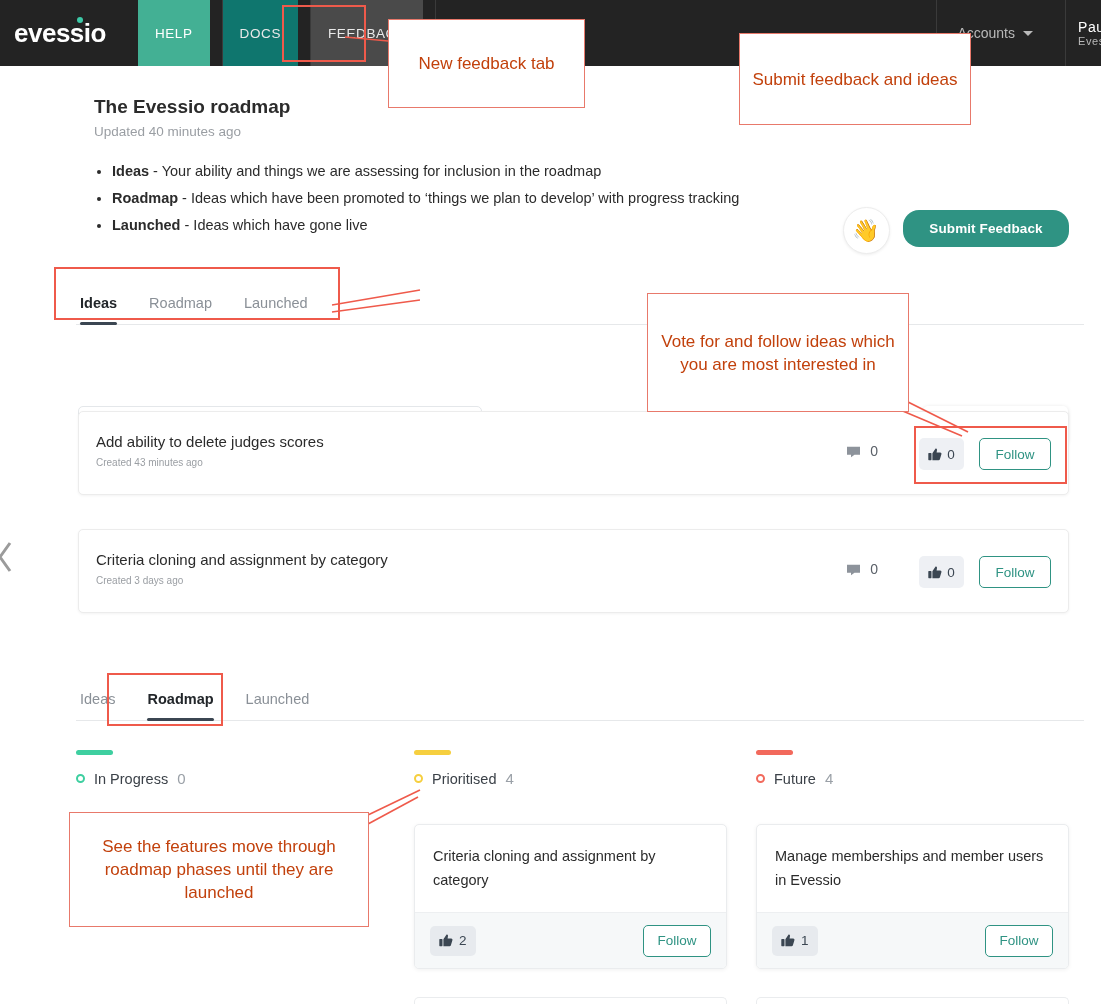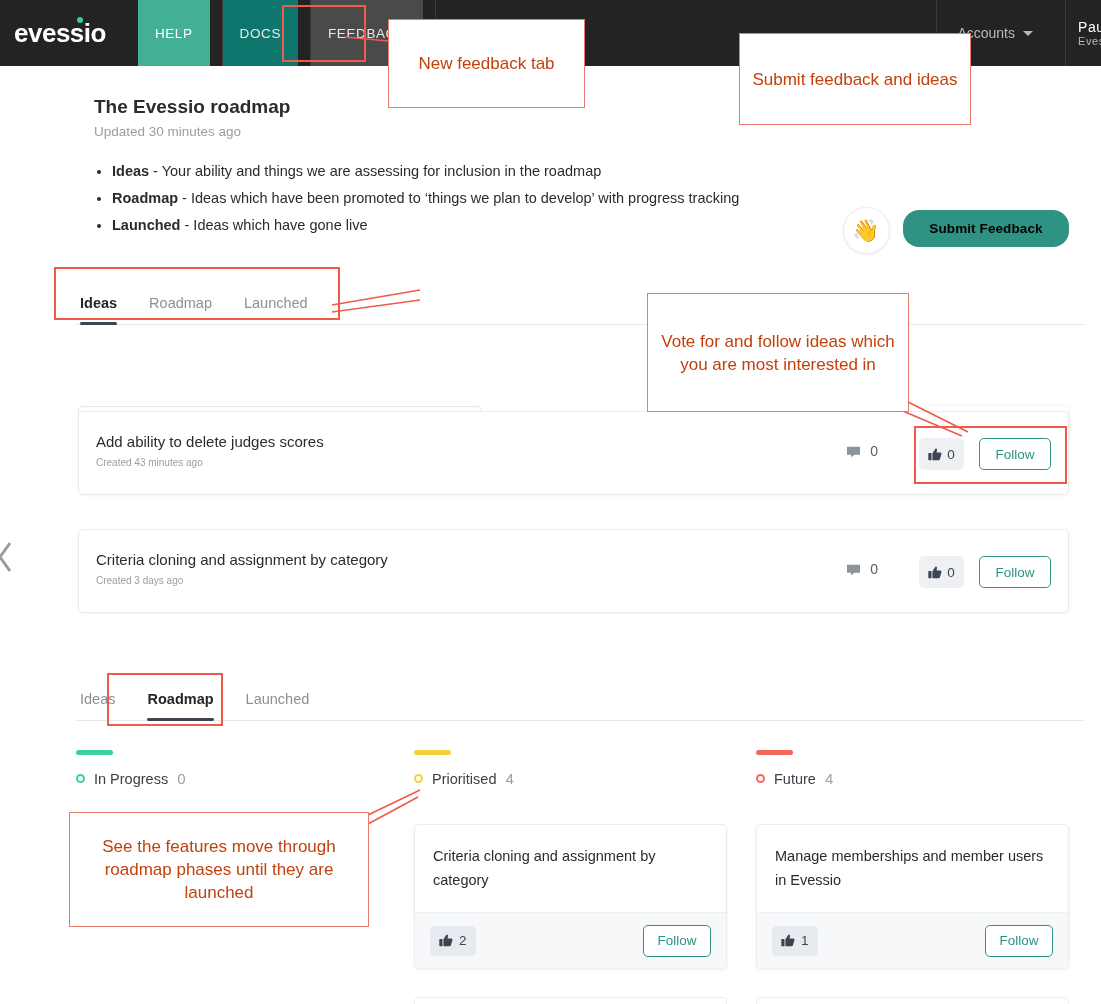--- a/index.html
+++ b/index.html
@@ -69,21 +69,21 @@
 
   
   .wave-circle {
     position: absolute; left: 843px; top: 141px; width: 47px; height: 47px;
     border-radius: 50%; background: #fff; border: 1px solid #ededed;
     display: flex; align-items: center; justify-content: center; font-size: 22px;
     box-shadow: 0 1px 3px rgba(0,0,0,.07);
   }
   .submit-btn {
     position: absolute; left: 903px; top: 144px; width: 166px; height: 37px;
-    background: #2f9383; border-radius: 16px; color: #000000;
+    background: #2f9383; border-radius: 16px; color: #ffffff;
     font-size: 13.5px; font-weight: bold;
     display: flex; align-items: center; justify-content: center;
     letter-spacing: .1px;
   }
 
   
   .tabrow {
     position: absolute; left: 76px; width: 1008px; height: 47px;
     border-bottom: 1px solid #e6e8ea; display: flex; align-items: flex-end; gap: 0;
   }
@@ -233,21 +233,21 @@
       <span class="caret"></span>
     </div>
     <div class="navitem user">
       <span>Pau</span>
       <span class="sub">Evess</span>
     </div>
   </div>
 
   <div class="content">
     <div class="page-title">The Evessio roadmap</div>
-    <div class="page-sub">Updated 30 minutes ago</div>
+    <div class="page-sub">Updated 40 minutes ago</div>
 
     <ul class="bullets">
       <li>
         <b>Ideas</b><span> - Your ability and things we are assessing for inclusion in the roadmap</span>
       </li>
       <li>
         <b>Roadmap</b><span> - Ideas which have been promoted to ‘things we plan to develop’ with progress tracking</span>
       </li>
       <li>
         <b>Launched</b><span> - Ideas which have gone live</span>

